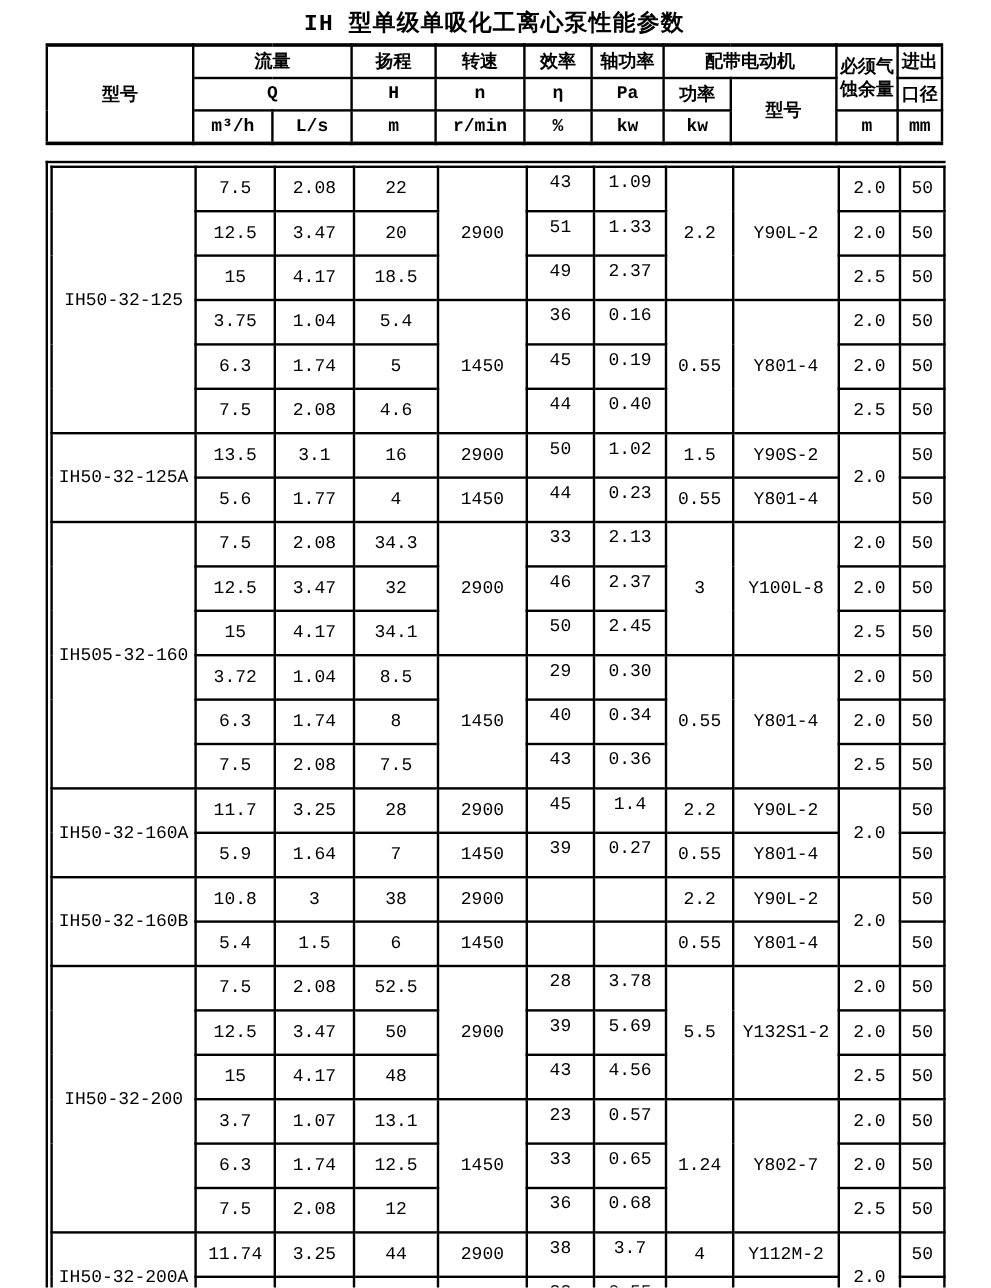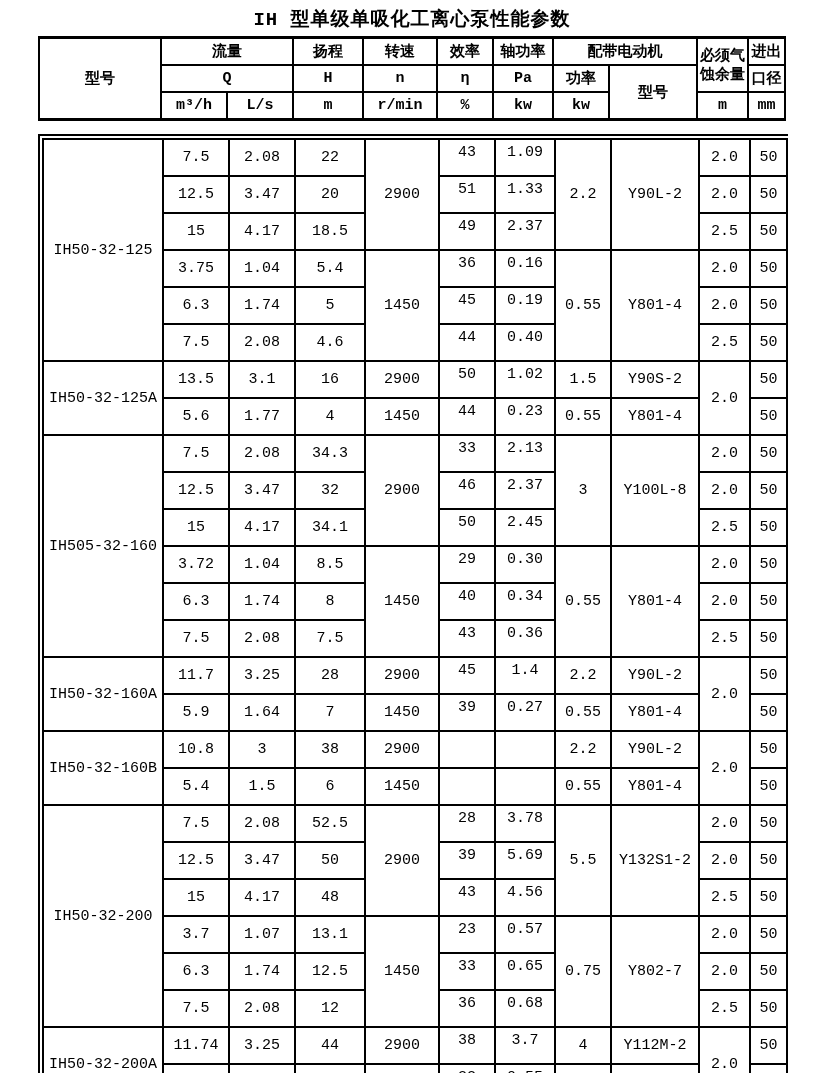--- a/index.html
+++ b/index.html
@@ -378,21 +378,21 @@
             <td>2.5</td>
             <td>50</td>
           </tr>
           <tr>
             <td>3.7</td>
             <td>1.07</td>
             <td>13.1</td>
             <td rowspan="3">1450</td>
             <td><span class="raised">23</span></td>
             <td><span class="raised">0.57</span></td>
-            <td rowspan="3">0.75</td>
+            <td rowspan="3">1.24</td>
             <td rowspan="3">Y802-7</td>
             <td>2.0</td>
             <td>50</td>
           </tr>
           <tr>
             <td>6.3</td>
             <td>1.74</td>
             <td>12.5</td>
             <td><span class="raised">33</span></td>
             <td><span class="raised">0.65</span></td>

